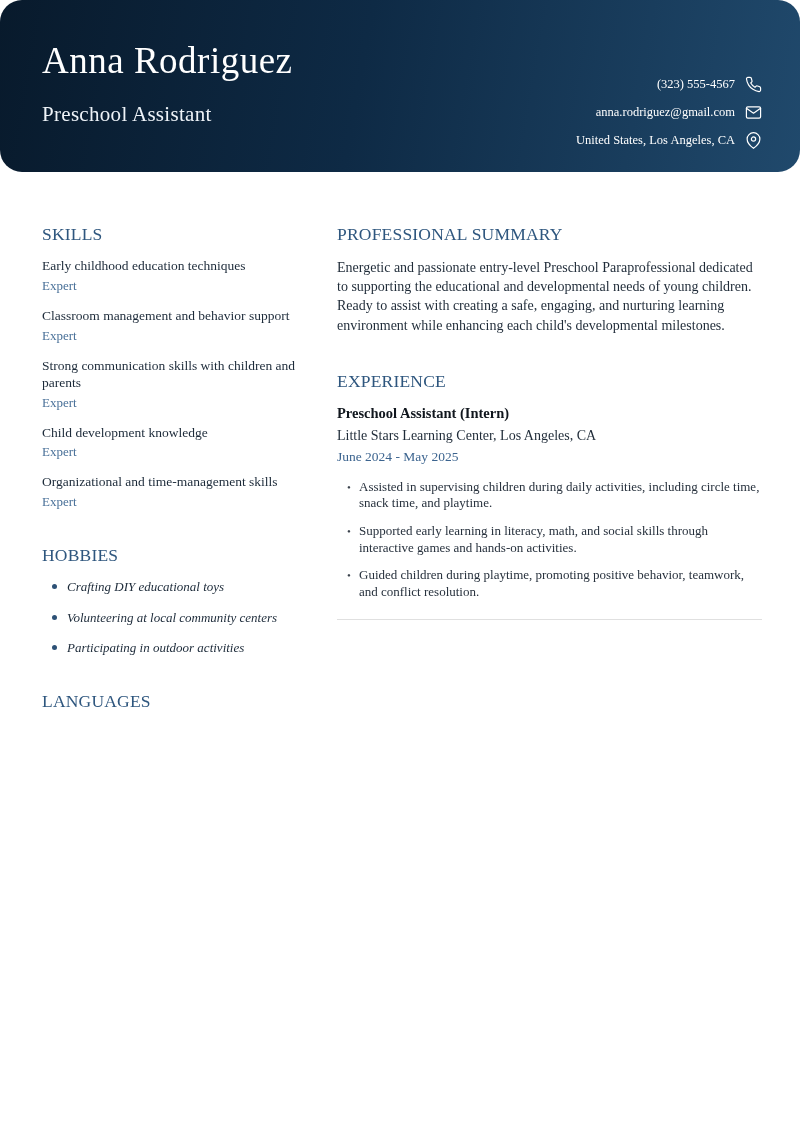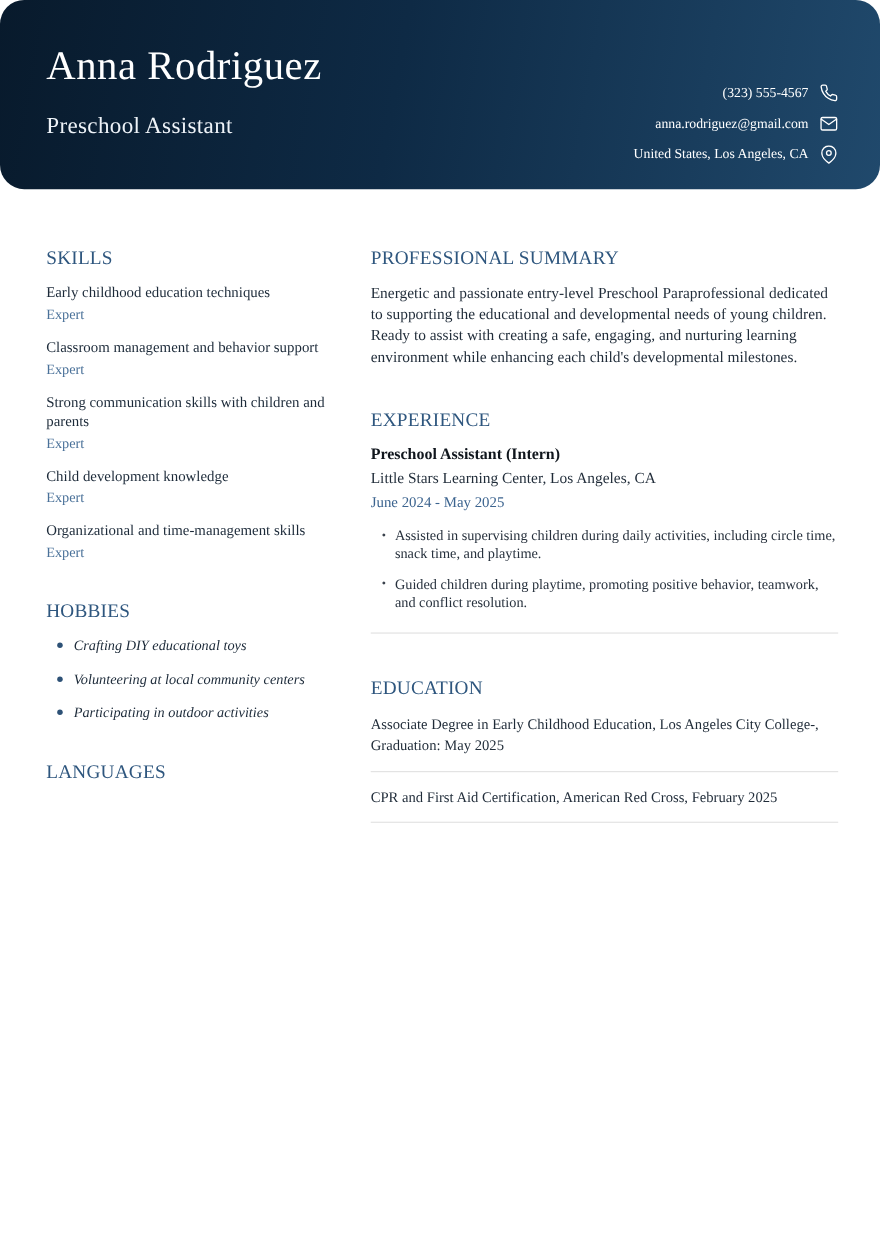--- a/index.html
+++ b/index.html
@@ -187,28 +187,24 @@
       <section class="experience-section">
         <h2 class="section-heading">EXPERIENCE</h2>
 
         <div>
           <div class="job-title-line">Preschool Assistant (Intern)</div>
           <div class="company-line">Little Stars Learning Center, Los Angeles, CA</div>
           <div class="dates-line">June 2024 - May 2025</div>
 
           <ul class="bullet-list">
             <li>Assisted in supervising children during daily activities, including circle time, snack time, and playtime.</li>
+            <li>Supported early learning in literacy, math, and social skills through interactive games and hands-on activities.</li>
             <li>Guided children during playtime, promoting positive behavior, teamwork, and conflict resolution.</li>
           </ul>
         </div>
 
         <hr class="divider">
       </section>
 
-      <section class="education-section">
-        <h2 class="section-heading">EDUCATION</h2>
-        <div class="edu-item">Associate Degree in Early Childhood Education, Los Angeles City College-, Graduation: May 2025</div>
-        <div class="edu-item">CPR and First Aid Certification, American Red Cross, February 2025</div>
-      </section>
 
     </main>
   </div>
 </div>
 
 </body></html>

